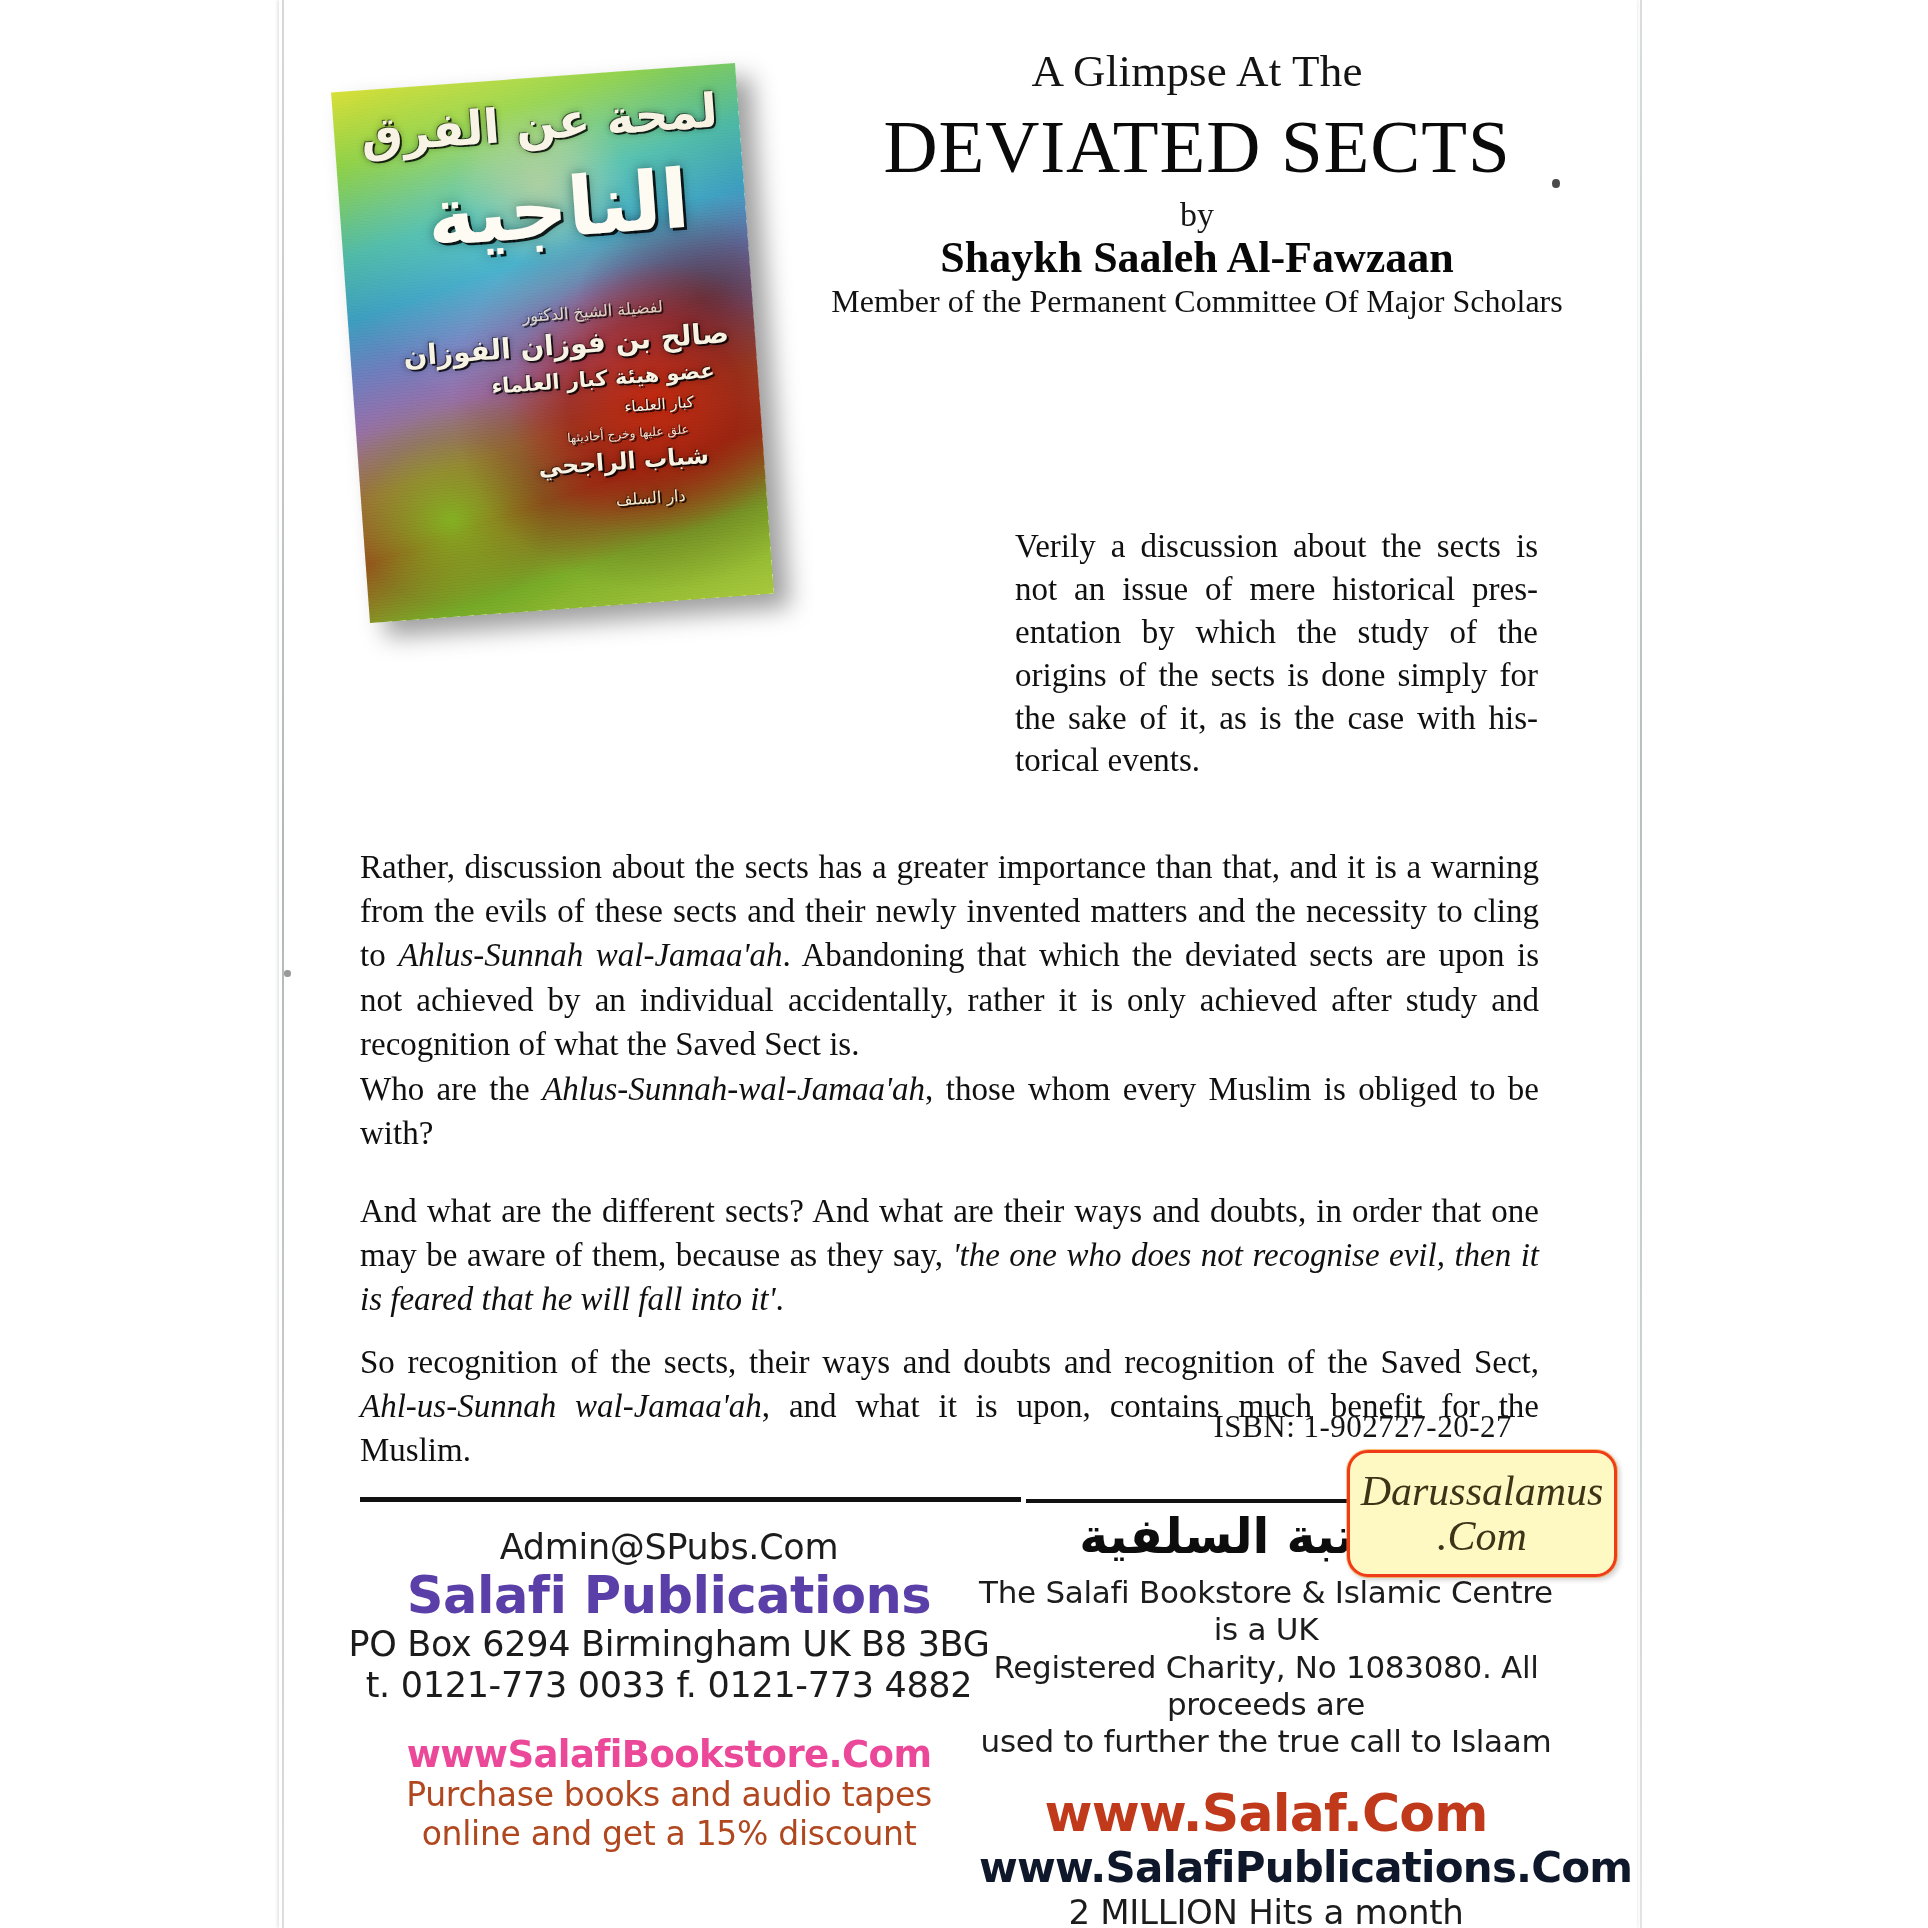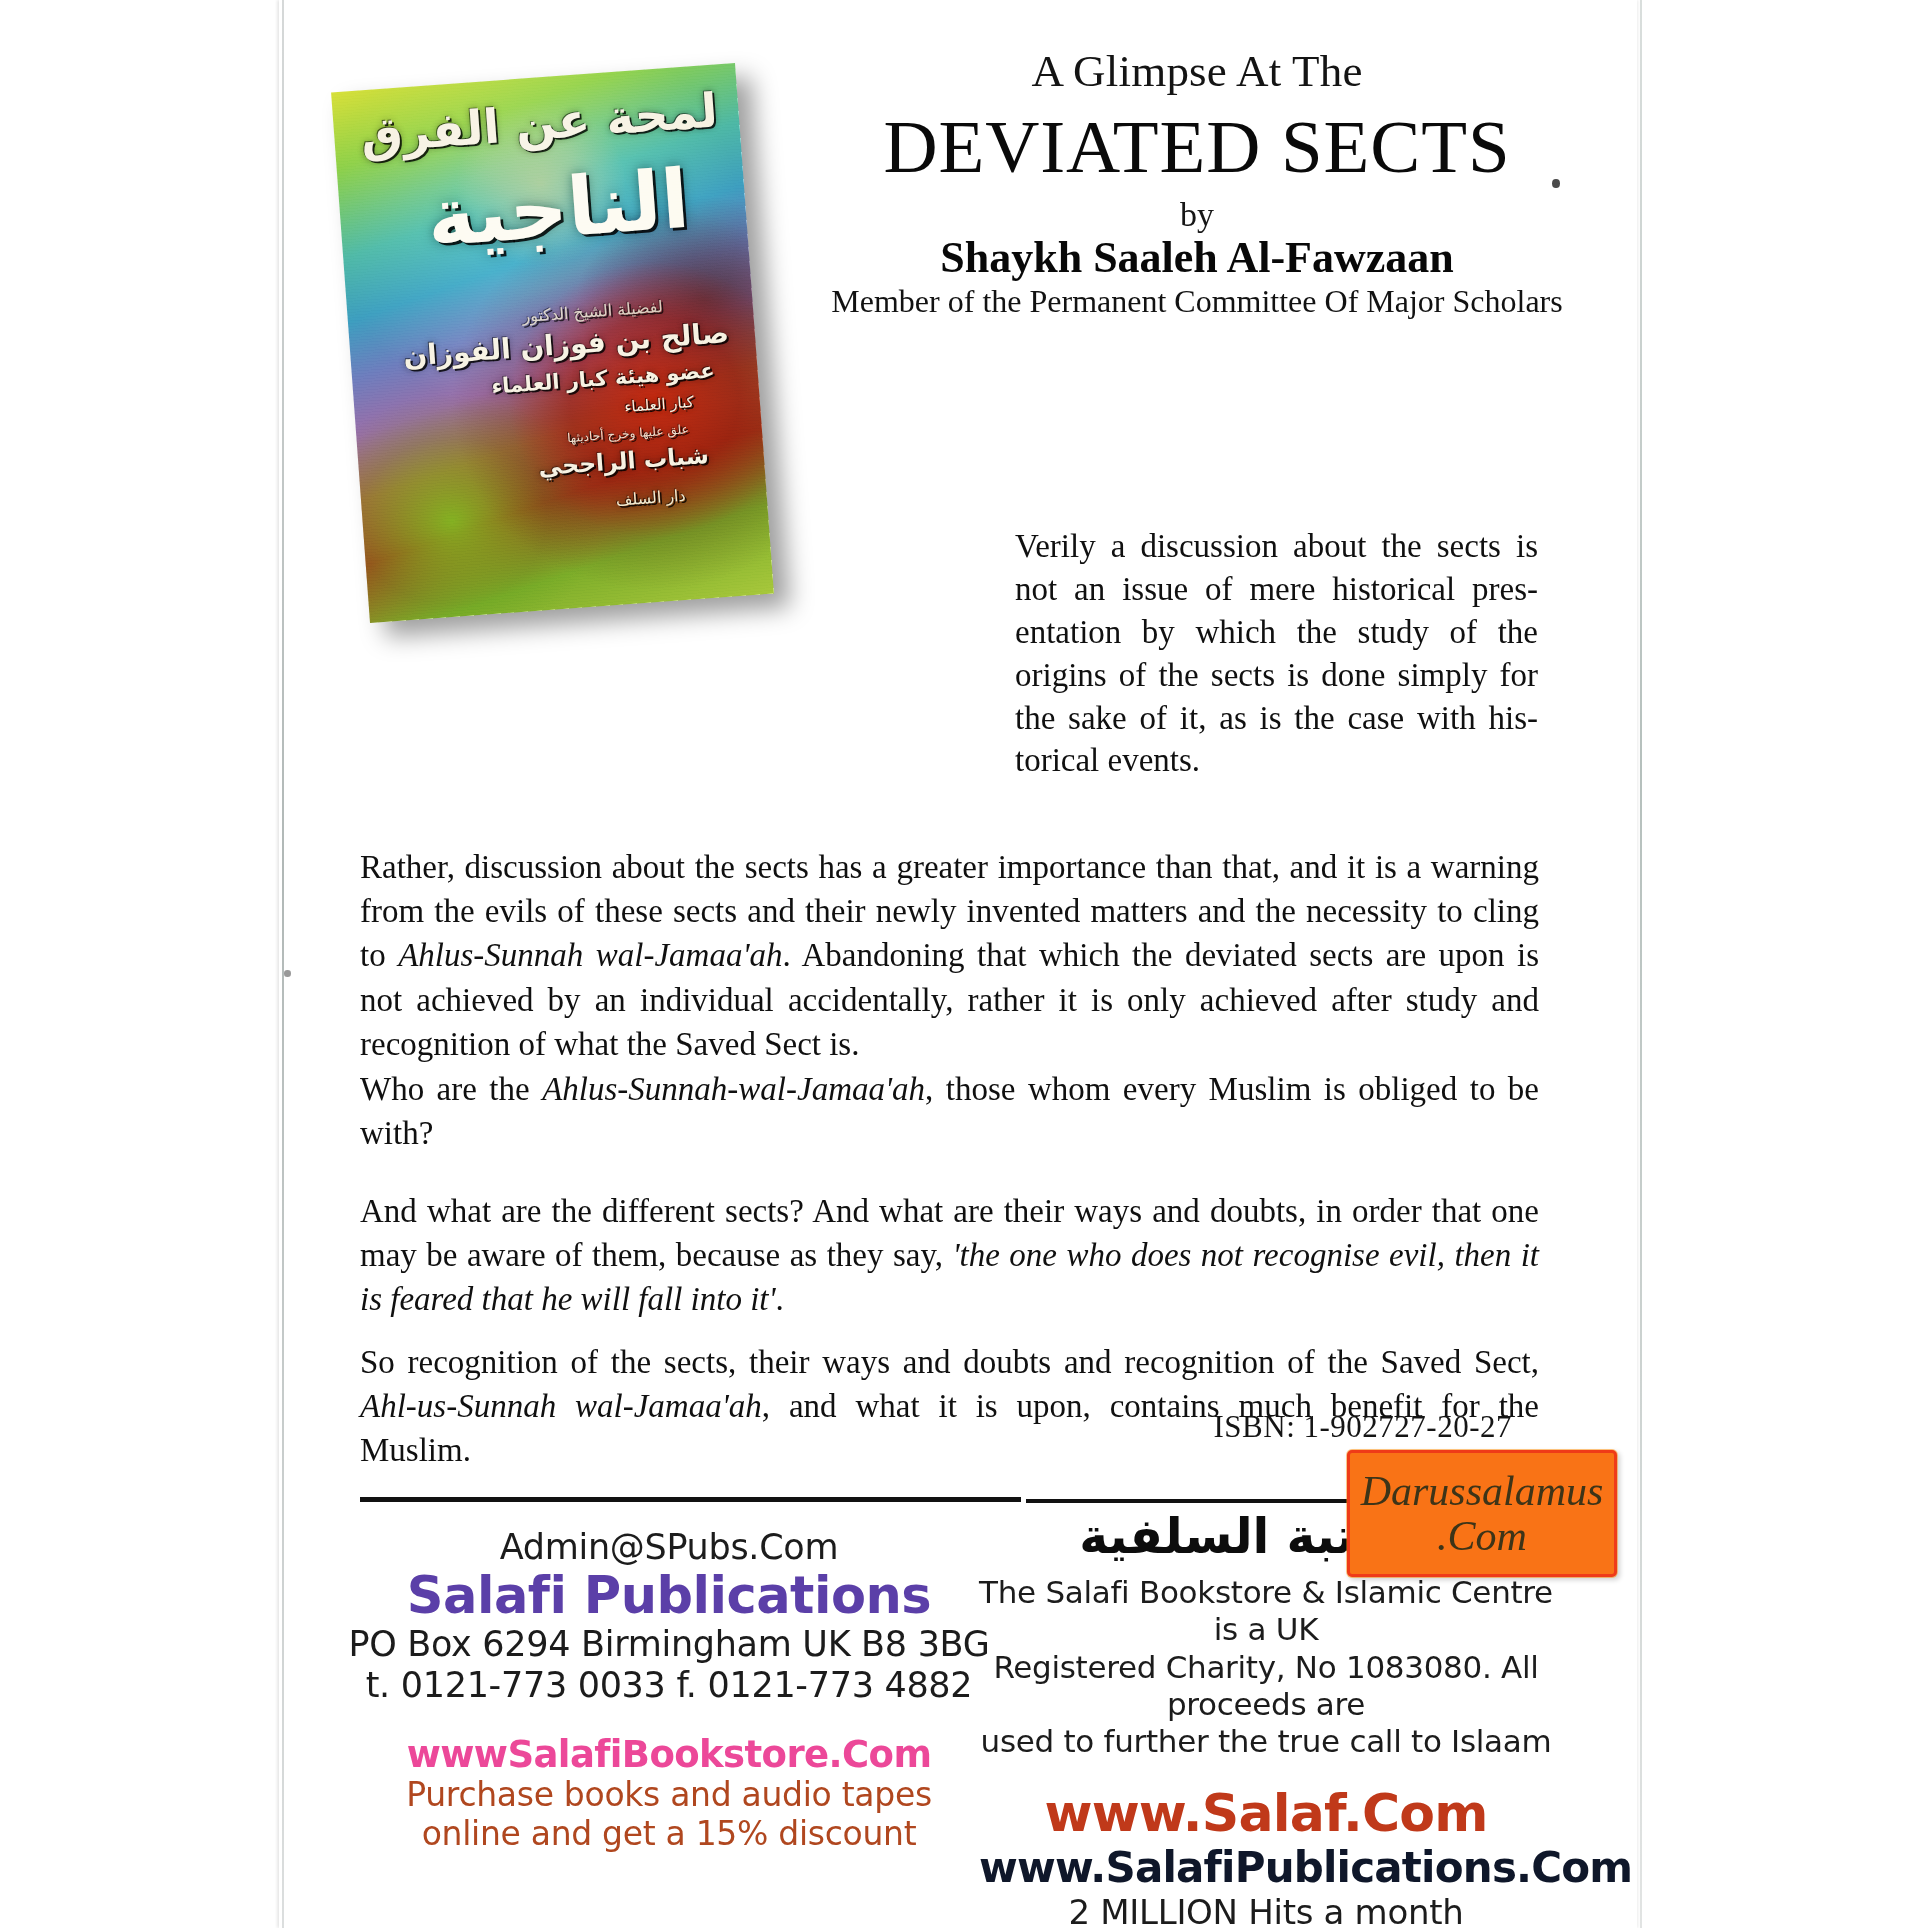--- a/index.html
+++ b/index.html
@@ -296,23 +296,23 @@
     color: #1c1c1c;
     line-height: 1.18;
     letter-spacing: -0.3px;
   }
 
   
   #watermark {
     position: absolute;
     left: 1347px; top: 1450px;
     width: 264px; height: 121px;
-    background: #f97316;
+    background: #fef9c3;
     border: 3.8px solid #ef3b18;
-    border-radius: 5px;
+    border-radius: 21px;
     box-shadow: 0 0 0 0.9px rgba(255,140,0,.5), 2.8px 2.8px 5.6px rgba(0,0,0,.18);
     display: flex;
     align-items: center;
     justify-content: center;
   }
   #watermark-text {
     font-family: "Liberation Serif", serif;
     font-style: italic;
     font-size: 42px;
     line-height: 1.06;

